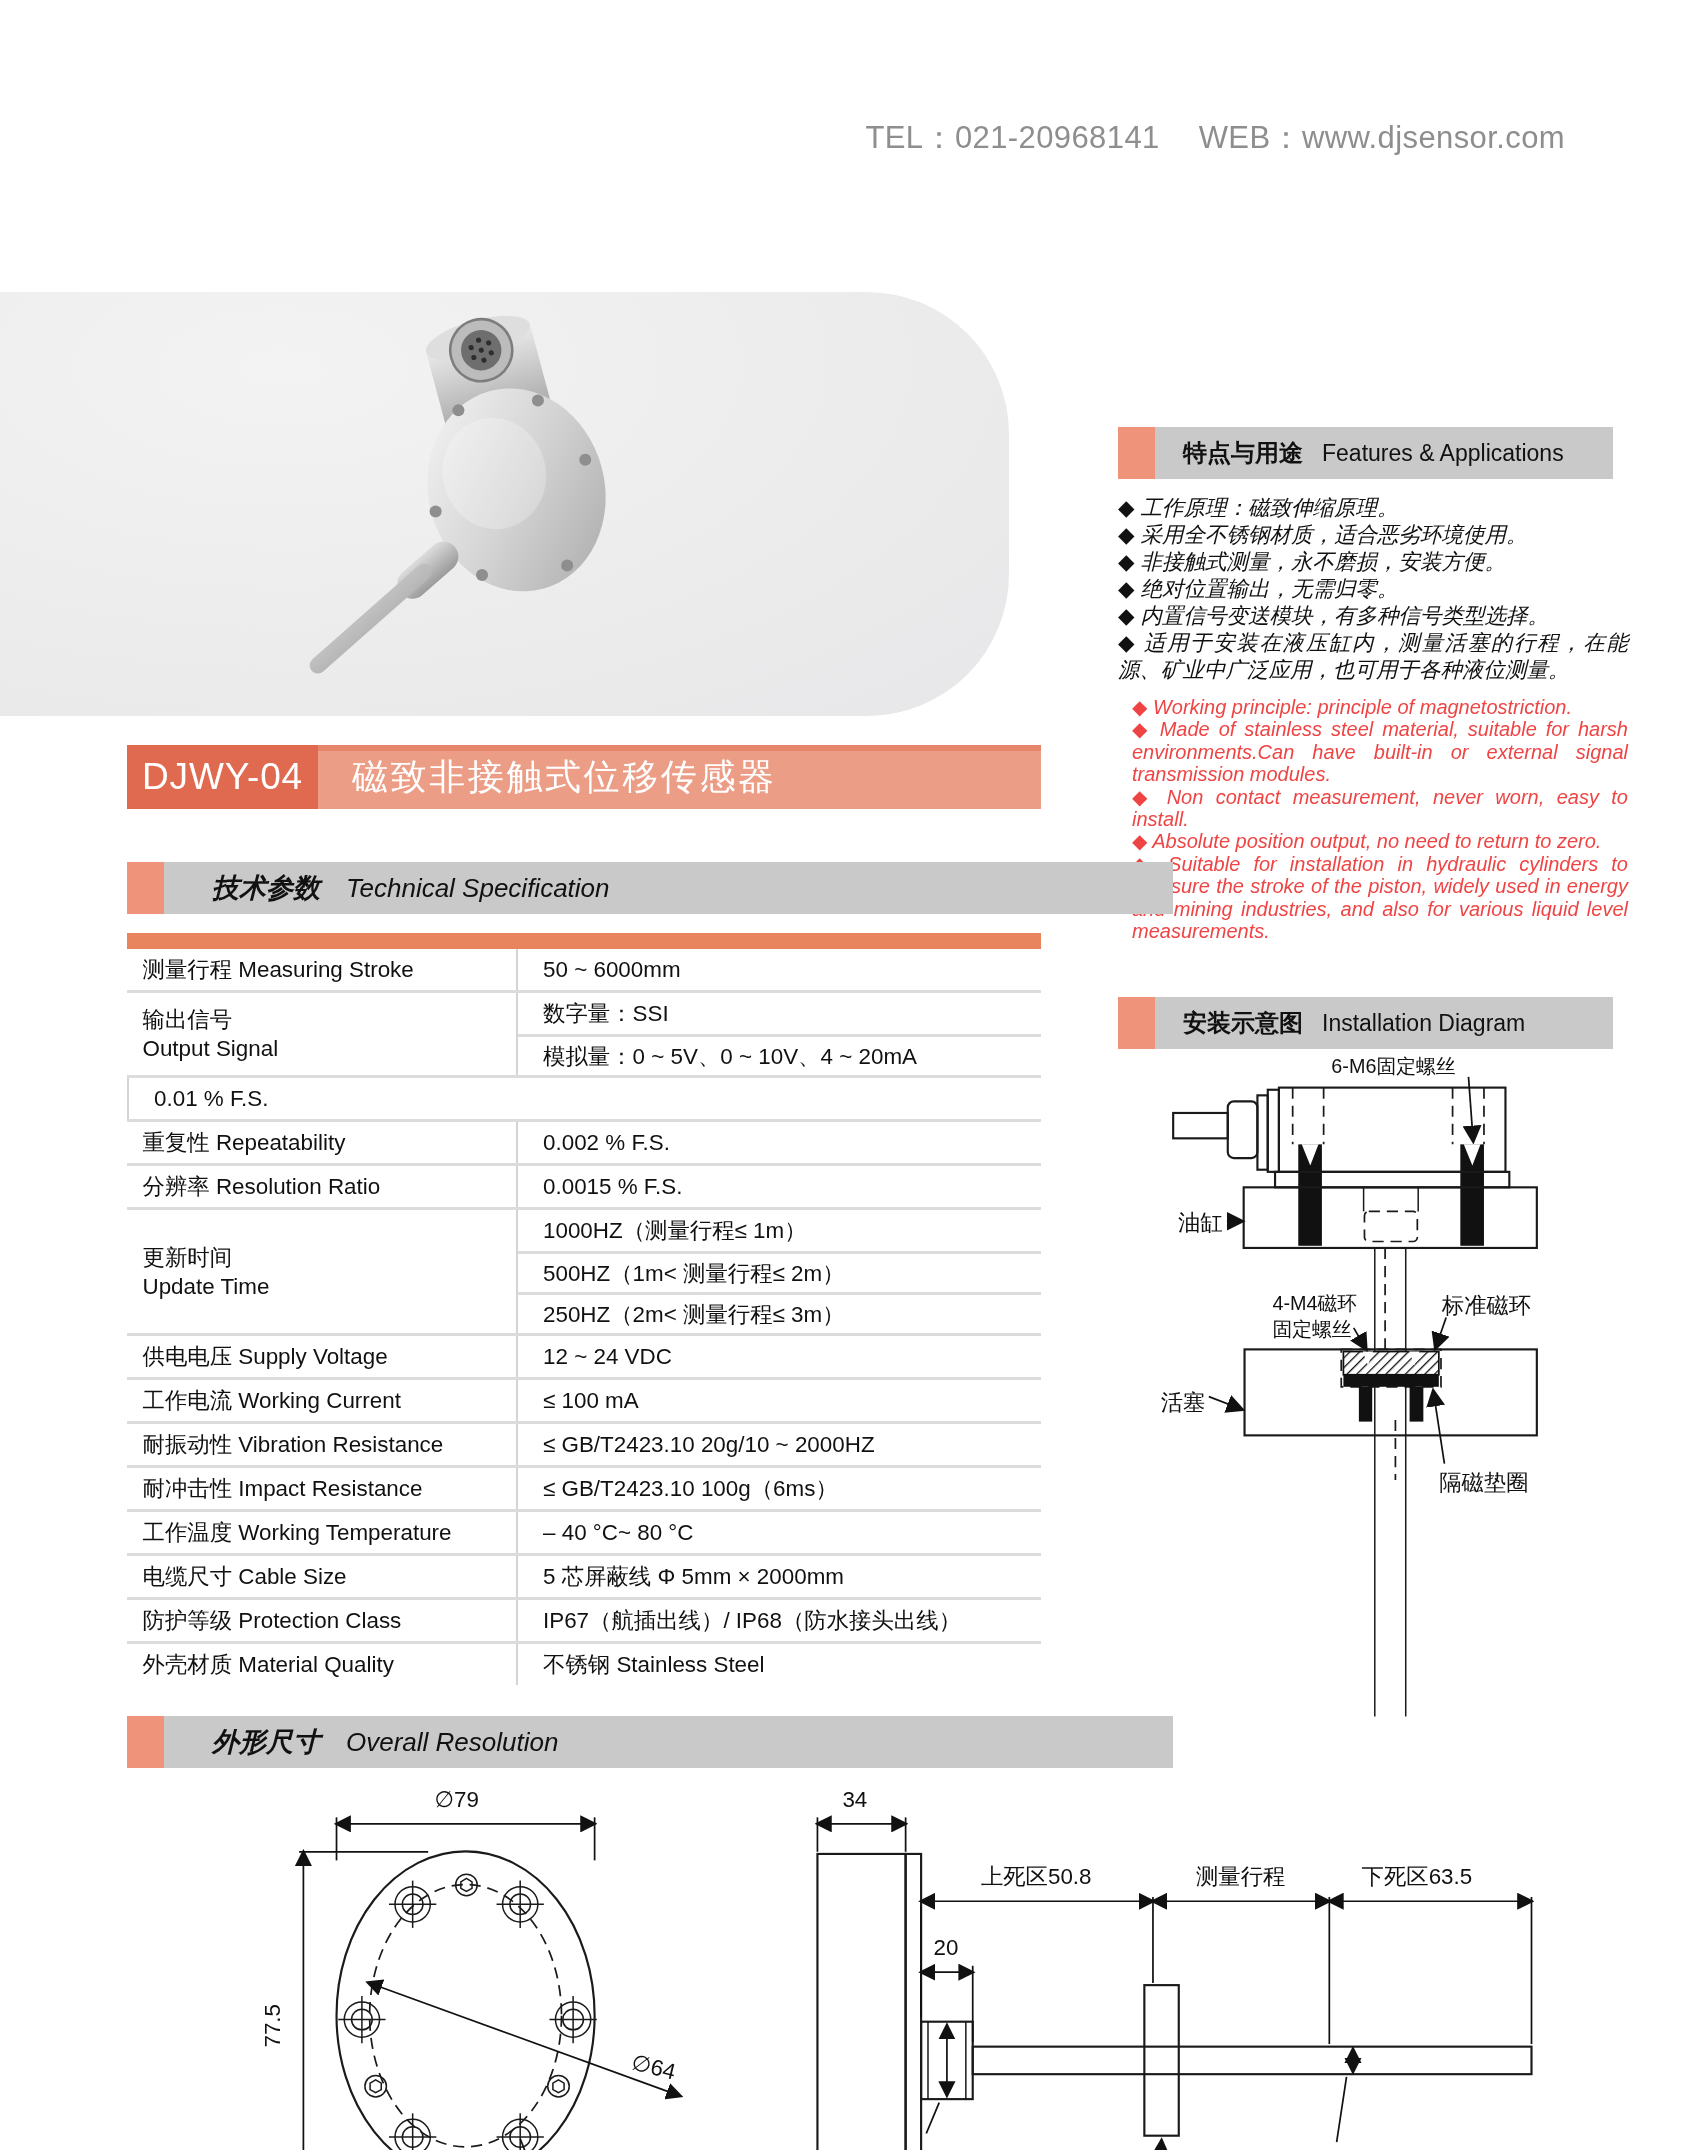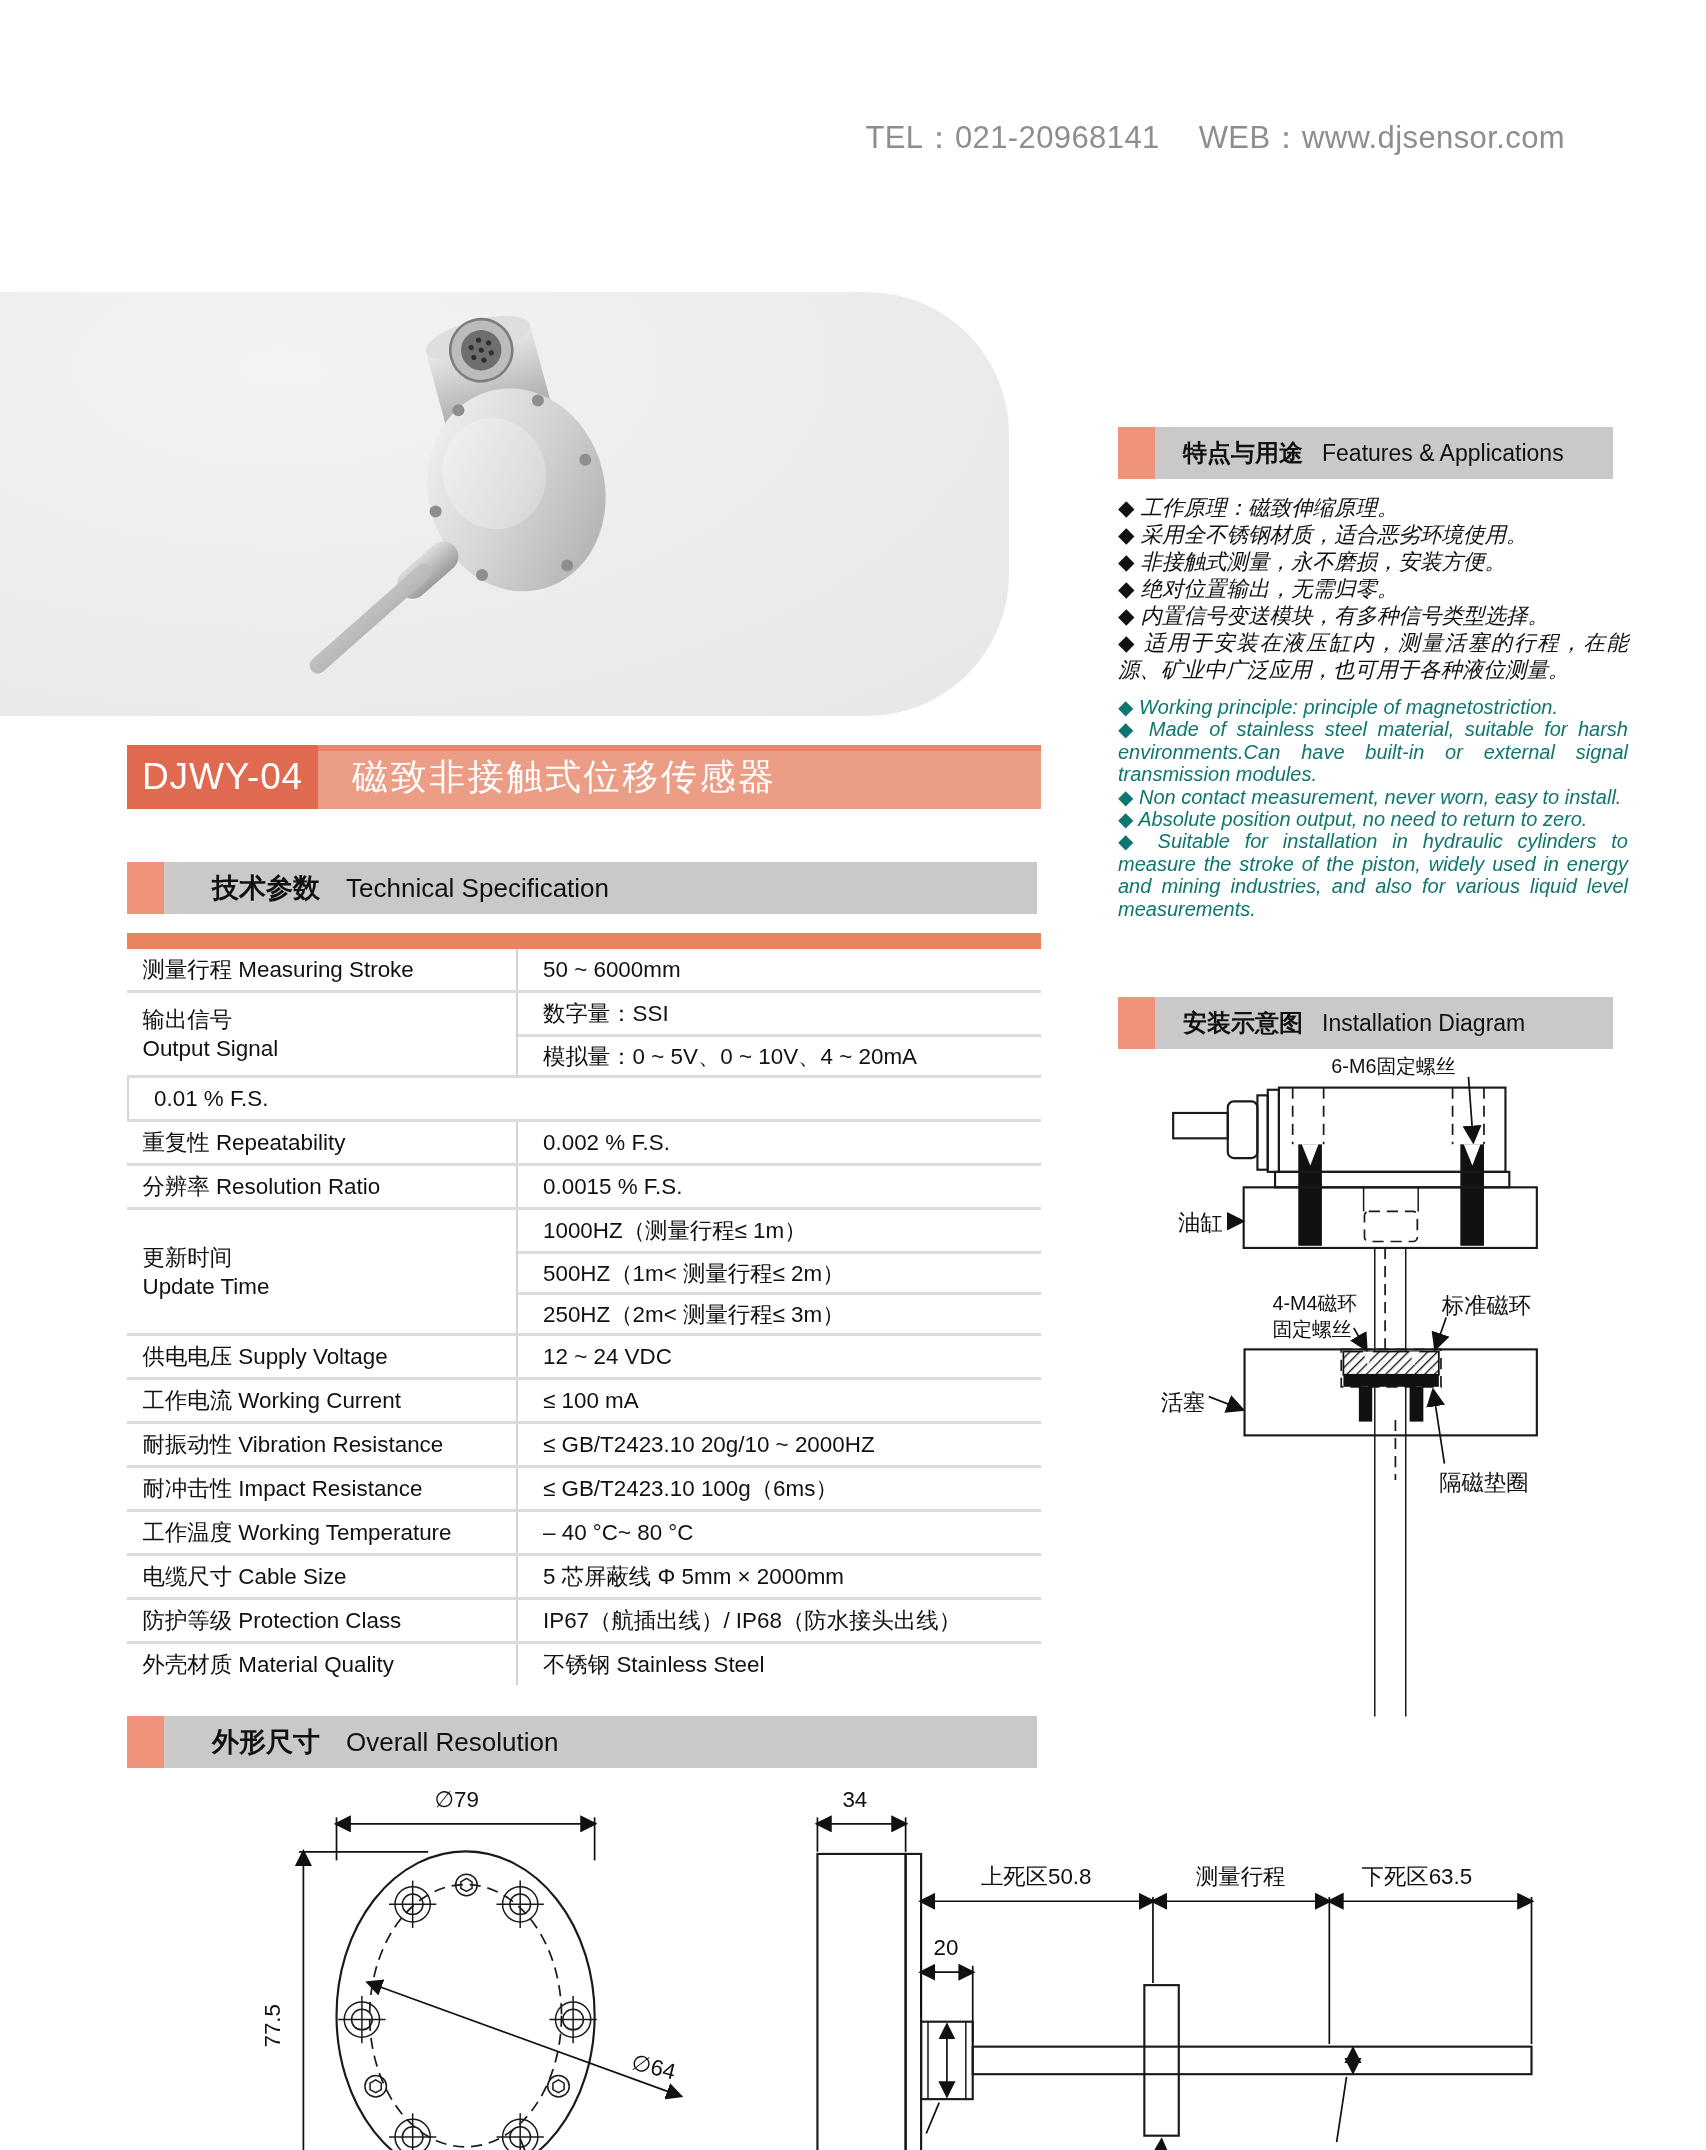--- a/index.html
+++ b/index.html
@@ -28,39 +28,39 @@
     font-size:37px;letter-spacing:0.9px;}
   .name-box{flex:1;background:var(--accent-light);box-shadow:inset 0 6px 0 rgba(224,106,79,.45);
     color:#fff;display:flex;align-items:center;padding-left:34px;font-size:36px;letter-spacing:2.6px;}
 
   
   .sec-header{position:absolute;display:flex;height:52px;}
   .sec-header .sq{width:37px;background:var(--accent-square);}
   .sec-header .bar{flex:1;background:var(--header-gray);display:flex;align-items:center;}
   .sec-header .zh{font-weight:bold;color:#111;}
   .sec-header .en{color:#111;}
-  .sec-header.wide{left:127px;width:910px;}
+  .sec-header.wide{left:127px;width:1046px;font-style:italic;}
   .sec-header.wide .bar{padding-left:48px;gap:26px;}
   .sec-header.wide .zh{font-size:27px;}
   .sec-header.wide .en{font-size:26px;}
   .sec-header.narrow{left:1118px;width:495px;}
   .sec-header.narrow .bar{padding-left:28px;gap:19px;}
   .sec-header.narrow .zh{font-size:24px;}
   .sec-header.narrow .en{font-size:23px;}
   #hdr-specs{top:862px;}
   #hdr-features{top:427px;border-radius:19px;}
   #hdr-install{top:997px;}
   #hdr-dims{top:1716px;border-radius:9px;}
 
   
   .features{position:absolute;left:1118px;top:495px;width:510px;font-style:italic;}
   .features ul{list-style:none;}
   .bullets.zh li{font-size:21.5px;line-height:27px;text-align:justify;color:#111;}
   .bullets.en{margin-top:12px;}
-  .bullets.en li{font-size:20px;line-height:22.4px;text-align:justify;color:#0f766e;}
+  .bullets.en li{font-size:20px;line-height:22.4px;text-align:justify;color:#ef4444;margin-left:14px;}
 
   
   .spec-table{position:absolute;left:127px;top:933px;width:914px;}
   .tbl-topbar{height:16.3px;background:var(--table-bar);}
   .spec-row{display:flex;border-top:3px solid var(--rule-gray);}
   .spec-row:first-child{border-top:none;}
   .cell-label{width:389px;padding-left:15.5px;display:flex;align-items:center;
     font-size:22.4px;line-height:1.3;color:#111;white-space:pre-line;}
   .cell-values{flex:1;border-left:2.6px solid #d4d4d4;display:flex;flex-direction:column;}
   .cell-values .val{min-height:41px;display:flex;align-items:center;padding-left:25px;

